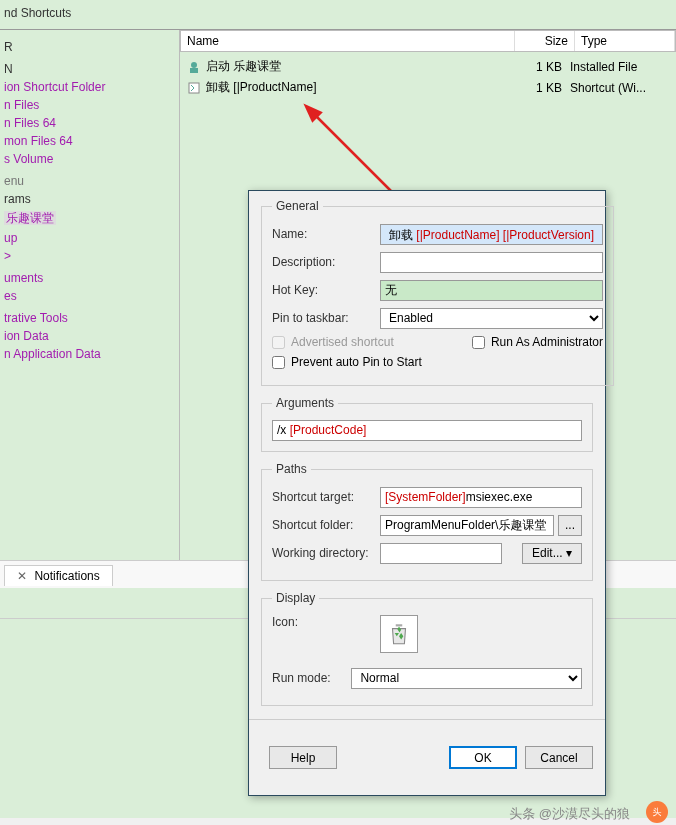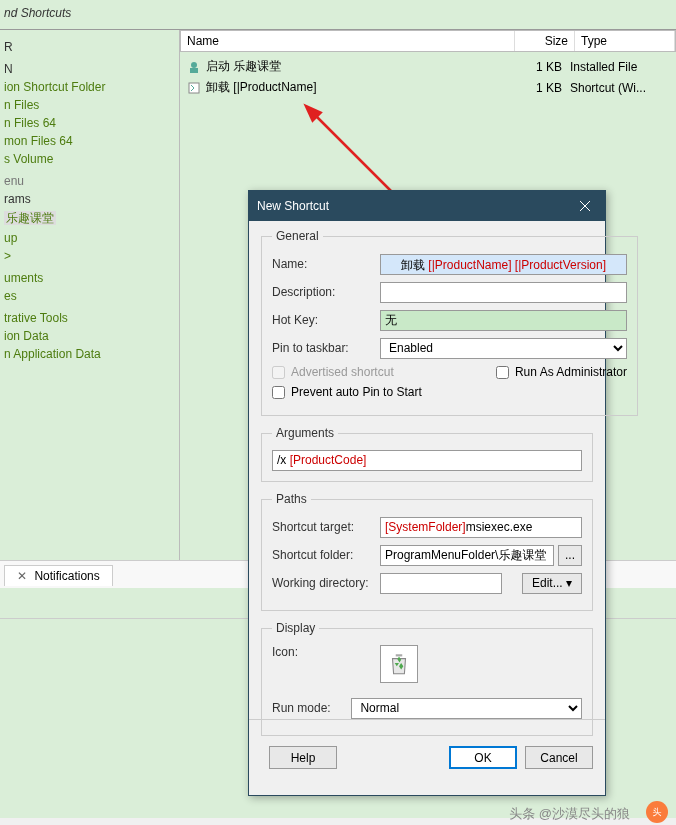--- a/index.html
+++ b/index.html
@@ -1,24 +1,24 @@
 <!DOCTYPE html>
 <html><head>
   <meta charset="utf-8">
   <style>
     * { box-sizing: border-box; margin: 0; padding: 0; font-family: "Segoe UI", Tahoma, sans-serif; font-size: 12px; }
     body { width: 676px; height: 825px; background: #f0f0f0; overflow: hidden; position: relative; }
     
-    .toolbar { height: 30px; background: #daeed8; border-bottom: 1px solid #999; padding: 6px 0 0 0; color: #333; font-style: italic; }
+    .toolbar { height: 30px; background: #daeed8; border-bottom: 1px solid #999; padding: 6px 0 0 0; color: #333; }
     .toolbar-text { padding-left: 4px; }
     
     .main-area { display: flex; height: 530px; }
     
     .sidebar { width: 180px; background: #daeed8; border-right: 1px solid #bbb; padding: 8px 4px; }
-    .sidebar-item { padding: 2px 0; color: #4d7c0f; cursor: default; white-space: nowrap; overflow: hidden; }
+    .sidebar-item { padding: 2px 0; color: #a21caf; cursor: default; white-space: nowrap; overflow: hidden; }
     .sidebar-item.hdr { color: #333; font-weight: 400; }
     .sidebar-item.sp { margin-left: 0; }
     .sidebar-item.dim { color: #777; }
     .sidebar-item .hl { background: #ddd; padding: 0 2px; }
     
     .content { flex: 1; background: #daeed8; }
     .list-header { display: flex; background: #fff; border: 1px solid #bbb; height: 22px; }
     .list-header div { padding: 3px 6px; border-right: 1px solid #ddd; font-size: 12px; }
     .col-name { flex: 1; }
     .col-size { width: 60px; text-align: right; }
@@ -154,36 +154,27 @@
 <svg class="arrow" style="left:300px;top:100px;width:140px;height:140px;">
   <defs>
       <marker id="ah" markerWidth="10" markerHeight="10" refX="2" refY="3" orient="auto">
         <path d="M0,0 L0,6 L8,3 z" fill="#e02020"></path>
       </marker>
     </defs>
   <line x1="130" y1="130" x2="14" y2="14" stroke="#e02020" stroke-width="2.5" marker-end="url(#ah)"></line>
 </svg>
 
 <div class="dialog">
-  <div class="dialog-title">
-    <span>New Shortcut</span>
-    <div class="close-btn">
-      <svg viewBox="0 0 10 10">
-          <line x1="0" y1="0" x2="10" y2="10"></line>
-          <line x1="10" y1="0" x2="0" y2="10"></line>
-        </svg>
-    </div>
-  </div>
   <div class="dialog-body">
 
     <fieldset>
       <legend>General</legend>
       <div class="frow">
         <label>Name:</label>
-        <div class="ctrl" style="border:1px solid #999;height:21px;padding:2px 20px;background:#d4e7fa;white-space:nowrap;overflow:hidden;">
+        <div class="ctrl" style="border:1px solid #999;height:21px;padding:2px 8px;background:#d4e7fa;white-space:nowrap;overflow:hidden;">
           <span>卸载 </span><span class="red-text">[|ProductName]</span><span> </span><span class="red-text">[|ProductVersion]</span>
         </div>
       </div>
       <div class="frow">
         <label>Description:</label>
         <div class="ctrl"><input type="text" style=""></div>
       </div>
       <div class="frow">
         <label>Hot Key:</label>
         <div class="ctrl"><input type="text" class="hl-green" value="无" style=""></div>

